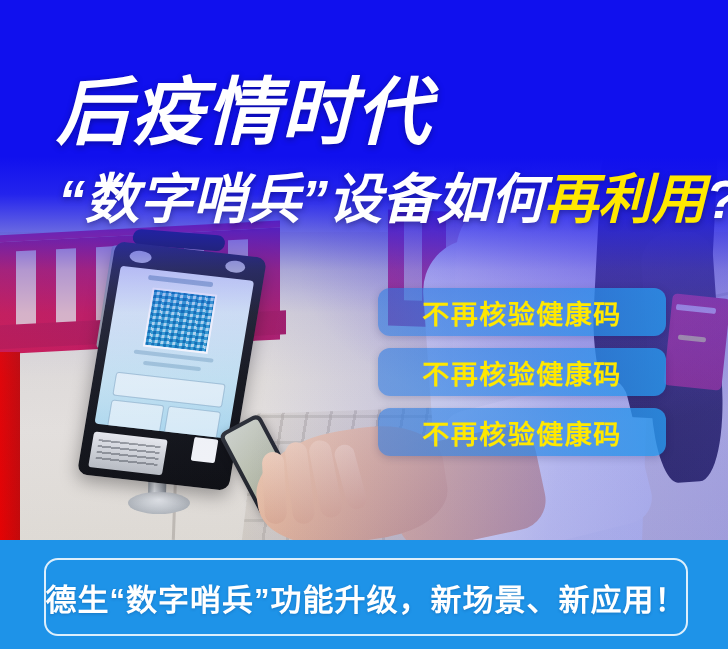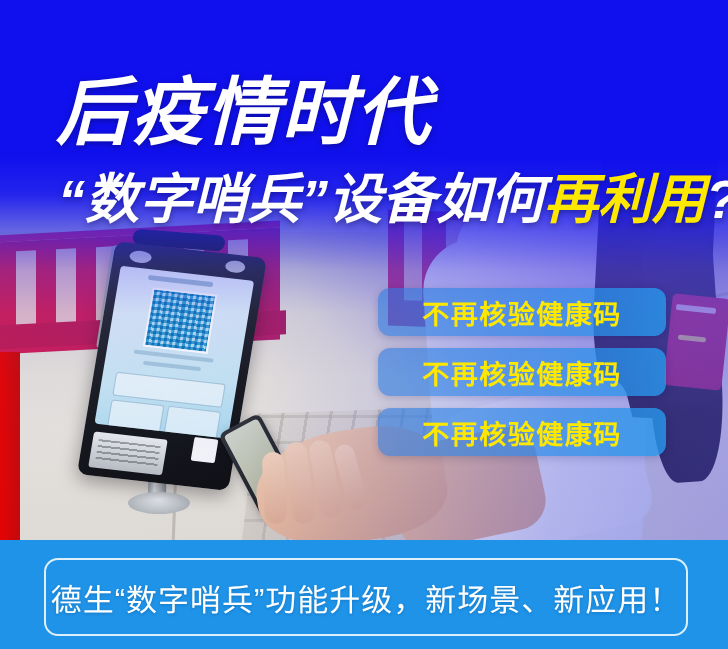--- a/index.html
+++ b/index.html
@@ -337,21 +337,21 @@
   }
   .banner-inner{
     position:absolute; left:44px; top:18px;
     width:calc(100% - 88px); height:74px;
     border:2px solid rgba(255,255,255,.85);
     border-radius:14px;
     display:flex; align-items:center; justify-content:center;
   }
   .banner-text{
     color:#ffffff;
-    font-size:31px; font-weight:normal;
+    font-size:31px; font-weight:bold;
     letter-spacing:1px;
     white-space:nowrap;
     text-shadow:0 1px 3px rgba(0,40,90,.25);
   }
 </style>
 </head>
 <body>
 
 <div class="poster">
 

